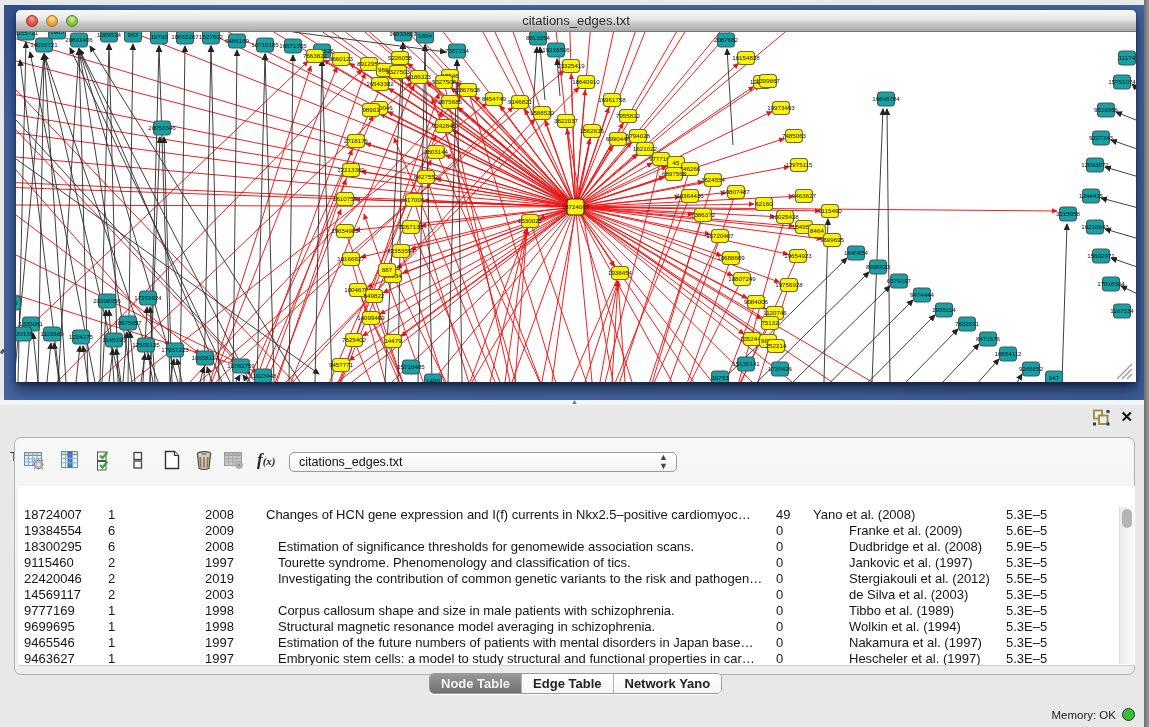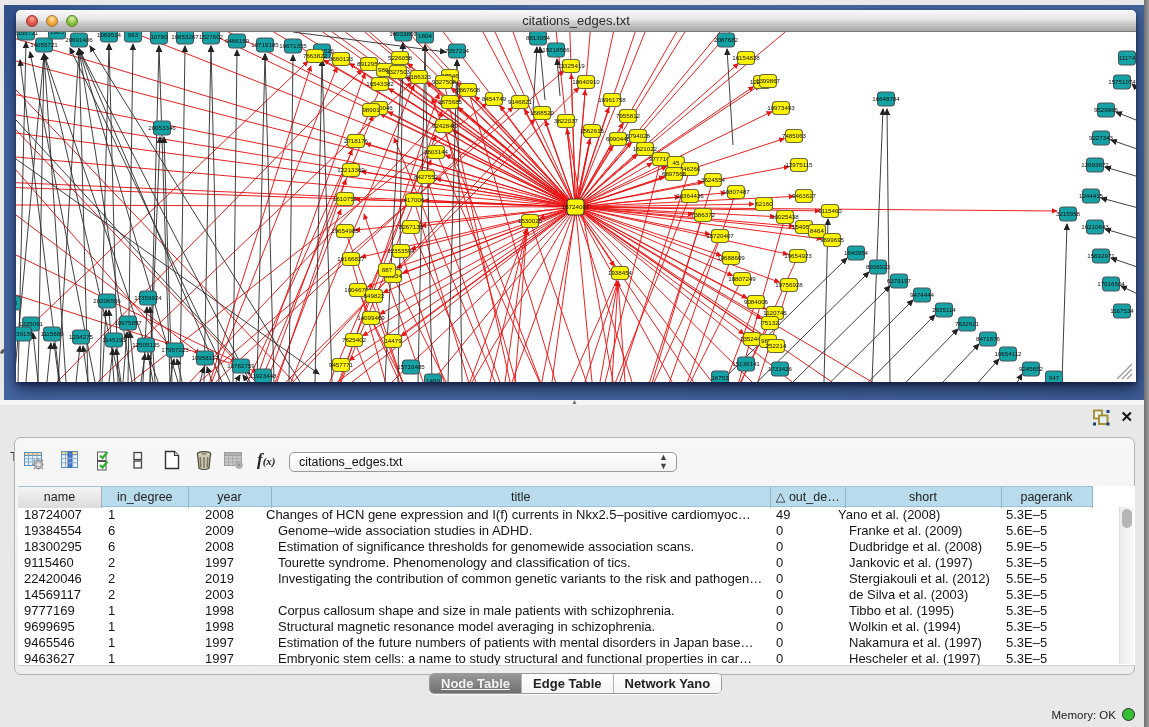--- a/index.html
+++ b/index.html
@@ -38,21 +38,21 @@
 #thead { position:absolute; left:0; top:0px; width:1075px; height:21px; background:#b9dcec; border-top:1px solid #9bc3d6; border-bottom:1px solid #9bc3d6; }
 .hc { position:absolute; top:0; height:21px; font-size:12.5px; color:#222; text-align:center; line-height:20px; border-right:1px solid #8fb6c9; }
 .hc.gray { background:linear-gradient(180deg,#f4f4f4,#dcdcdc); border-right:1px solid #aaa; }
 #trows { position:absolute; left:0; top:21px; width:1075px; }
 .row { position:absolute; left:0; height:16px; width:1075px; font-size:13px; color:#151515; white-space:nowrap; }
 .row span { position:absolute; top:0px; line-height:16px; }
 #vscroll { position:absolute; right:1px; top:21px; width:15px; height:157px; background:linear-gradient(90deg,#ececec,#fafafa); border-left:1px solid #ddd; }
 #vthumb { position:absolute; left:2px; top:2px; width:10px; height:19px; background:#b5b5b5; border-radius:5px; }
 #tabs { position:absolute; left:429px; top:268px; height:21px; display:flex; border:1px solid #9a9a9a; border-radius:5px; overflow:hidden; background:#fff; box-shadow:0 1px 0 rgba(255,255,255,0.8); }
 .tab { font-size:13px; font-weight:bold; color:#222; padding:0 11px; line-height:20px; background:linear-gradient(180deg,#ffffff,#f4f4f4); border-right:1px solid #b5b5b5; }
-.tab.sel { background:linear-gradient(180deg,#989898,#6f6f6f); color:#f4f4f4;text-decoration:underline; }
+.tab.sel { background:linear-gradient(180deg,#989898,#6f6f6f); color:#f4f4f4; }
 #mem { position:absolute; right:28px; top:304px; font-size:11.5px; color:#222; }
 #memdot { position:absolute; right:9px; top:303px; width:13px; height:13px; border-radius:50%; background:#35c035; border:1px solid #2a2a2a; }
 .icon { display:inline-block; vertical-align:middle; }
 </style>
 </head>
 <body>
 <div id="app">
   <div id="netband">
     <div id="gwin">
       <div id="gtitle">
@@ -707,44 +707,34 @@
             </svg><svg class="icon" width="22" height="22" viewBox="0 0 22 22" style="margin-right:12px">
               <rect x="1.5" y="3.5" width="17" height="13" fill="#c9c9c9" stroke="#9d9d9d"></rect>
               <rect x="1.5" y="3.5" width="17" height="3" fill="#b5b5b5" stroke="#9d9d9d"></rect>
               <path d="M1.5 9.8 H18.5 M1.5 13 H18.5 M5.5 3.5 V16.5 M9.8 3.5 V16.5 M14 3.5 V16.5" stroke="#a9a9a9" stroke-width="1"></path>
               <circle cx="16" cy="16" r="3.4" fill="#bdbdbd" stroke="#a0a0a0"></circle>
               <path d="M14.6 14.6 l2.8 2.8 M17.4 14.6 l-2.8 2.8" stroke="#8f8f8f" stroke-width="1.2"></path>
             </svg><span style="vertical-align:middle"><span style="font-family:'Liberation Serif',serif;font-style:italic;font-weight:bold;font-size:17px;color:#222;">f</span><span style="font-family:'Liberation Serif',serif;font-style:italic;font-weight:bold;font-size:11px;color:#222;">(x)</span></span></div>
         </div>
       <div id="combo">citations_edges.txt<span class="arr">▲<br>▼</span></div>
       <div id="ttable">
-        <div id="thead">
-            <div class="hc gray" style="left:0px;width:84px;">name</div>
-            <div class="hc" style="left:84px;width:86.5px;">in_degree</div>
-            <div class="hc" style="left:170.5px;width:83px;">year</div>
-            <div class="hc" style="left:253.5px;width:499.5px;">title</div>
-            <div class="hc" style="left:753px;width:74.5px;">△ out_de…</div>
-            <div class="hc" style="left:827.5px;width:156px;">short</div>
-            <div class="hc" style="left:983.5px;width:91px;">pagerank</div>
-          </div>
         <div id="trows">
             <div class="row" style="top:0px">
               <span style="left:6px">18724007</span>
               <span style="left:90px">1</span>
               <span style="left:187px">2008</span>
               <span style="left:248px">Changes of HCN gene expression and I(f) currents in Nkx2.5–positive cardiomyoc…</span>
               <span style="left:758px">49</span>
-              <span style="left:820px">Yano et al. (2008)</span>
+              <span style="left:795px">Yano et al. (2008)</span>
               <span style="left:988px">5.3E–5</span>
             </div>
             <div class="row" style="top:16px">
               <span style="left:6px">19384554</span>
               <span style="left:90px">6</span>
               <span style="left:187px">2009</span>
-              <span style="left:260px">Genome–wide association studies in ADHD.</span>
               <span style="left:758px">0</span>
               <span style="left:831px">Franke et al. (2009)</span>
               <span style="left:988px">5.6E–5</span>
             </div>
             <div class="row" style="top:32px">
               <span style="left:6px">18300295</span>
               <span style="left:90px">6</span>
               <span style="left:187px">2008</span>
               <span style="left:260px">Estimation of significance thresholds for genomewide association scans.</span>
               <span style="left:758px">0</span>
@@ -776,21 +766,21 @@
               <span style="left:758px">0</span>
               <span style="left:831px">de Silva et al. (2003)</span>
               <span style="left:988px">5.3E–5</span>
             </div>
             <div class="row" style="top:96px">
               <span style="left:6px">9777169</span>
               <span style="left:90px">1</span>
               <span style="left:187px">1998</span>
               <span style="left:260px">Corpus callosum shape and size in male patients with schizophrenia.</span>
               <span style="left:758px">0</span>
-              <span style="left:831px">Tibbo et al. (1995)</span>
+              <span style="left:831px">Tibbo et al. (1989)</span>
               <span style="left:988px">5.3E–5</span>
             </div>
             <div class="row" style="top:112px">
               <span style="left:6px">9699695</span>
               <span style="left:90px">1</span>
               <span style="left:187px">1998</span>
               <span style="left:260px">Structural magnetic resonance model averaging in schizophrenia.</span>
               <span style="left:758px">0</span>
               <span style="left:831px">Wolkin et al. (1994)</span>
               <span style="left:988px">5.3E–5</span>
@@ -801,21 +791,21 @@
               <span style="left:187px">1997</span>
               <span style="left:260px">Estimation of the future numbers of patients with mental disorders in Japan base…</span>
               <span style="left:758px">0</span>
               <span style="left:831px">Nakamura et al. (1997)</span>
               <span style="left:988px">5.3E–5</span>
             </div>
             <div class="row" style="top:144px">
               <span style="left:6px">9463627</span>
               <span style="left:90px">1</span>
               <span style="left:187px">1997</span>
-              <span style="left:260px">Embryonic stem cells: a name to study structural and functional properties in car…</span>
+              <span style="left:260px">Embryonic stem cells: a model to study structural and functional properties in car…</span>
               <span style="left:758px">0</span>
               <span style="left:831px">Hescheler et al. (1997)</span>
               <span style="left:988px">5.3E–5</span>
             </div>
           </div>
         <div id="vscroll">
             <div id="vthumb"></div>
           </div>
       </div>
     </div>

